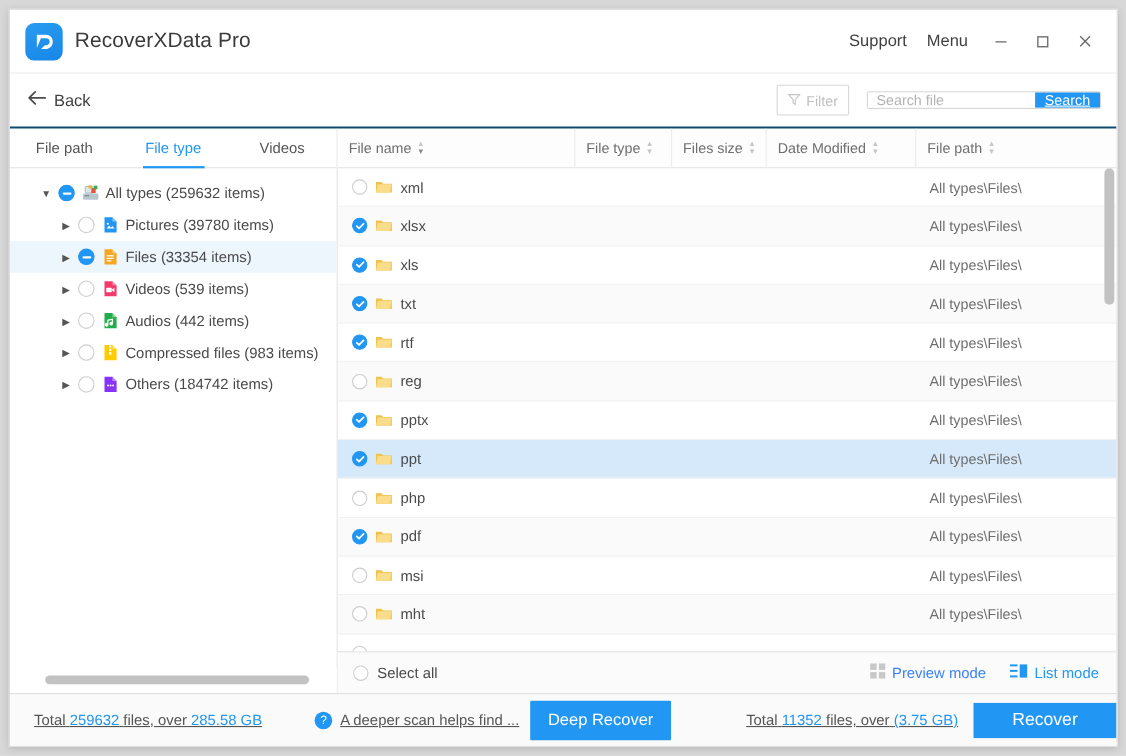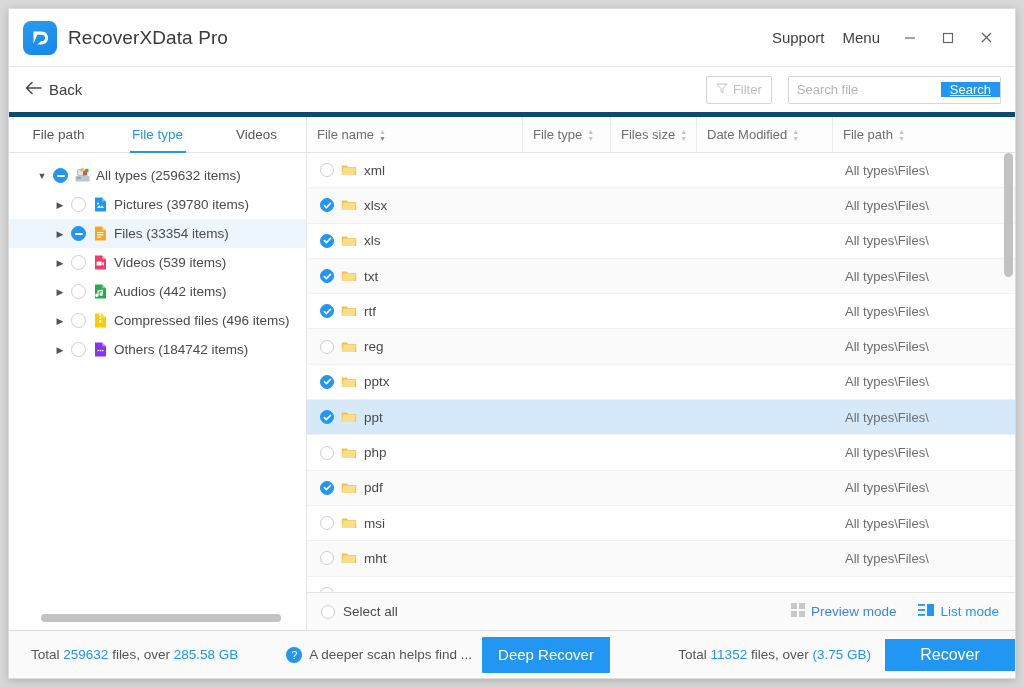--- a/index.html
+++ b/index.html
@@ -48,37 +48,37 @@
     width: 34px; height: 34px; display: flex;
     align-items: center; justify-content: center;
     cursor: pointer; color: #666; margin-left: 4px;
   }
 
   
   .toolbar {
     height: 50px; flex: 0 0 50px;
     display: flex; align-items: center;
     padding: 0 14px 0 16px;
-    border-bottom: 5px solid #0c4a6e;
+    border-bottom: 2px solid #0c4a6e;
     background: #fff;
   }
   .back-btn {
     display: flex; align-items: center; gap: 7px;
     font-size: 15px; color: #3f3f3f; cursor: pointer;
   }
   .toolbar-spacer { flex: 1 1 auto; }
   .filter-btn {
     height: 28px; min-width: 64px;
     border: 1px solid #d6d6d6; border-radius: 2px;
     background: #fff; color: #bfbfbf;
     display: flex; align-items: center; justify-content: center; gap: 5px;
     font-size: 13px; padding: 0 9px; cursor: pointer;
   }
   .search-wrap {
-    display: flex; align-items: center; height: 28px;
+    display: flex; align-items: flex-end; height: 16px;
     margin-left: 16px; border: 1px solid #d6d6d6; border-radius: 2px;
     overflow: hidden;
   }
   .search-input {
     width: 152px; border: none; outline: none;
     font-size: 13px; padding: 0 8px; color: #444;
     font-family: "Liberation Sans", sans-serif;
   }
   .search-input::placeholder { color: #b4b4b4; }
   .search-btn {
@@ -215,21 +215,21 @@
     font-size: 13.5px; color: #3b82f6; cursor: pointer; margin-left: 22px;
   }
   .mode-btn.active { color: #2196f3; }
 
   
   .statusbar {
     height: 48px; flex: 0 0 48px; display: flex; align-items: center;
     border-top: 1px solid #e0e0e0; background: #fafafa;
     padding: 0 0 0 22px;
   }
-  .st-text { font-size: 13.5px; color: #555; white-space: nowrap; }
+  .st-text { font-size: 13.5px; color: #555; white-space: nowrap; text-decoration: underline; }
   .st-accent { color: #2196f3; }
   .st-gap1 { width: 48px; flex: 0 0 48px; }
   .help-ico {
     width: 16px; height: 16px; border-radius: 50%; background: #2196f3;
     color: #fff; font-size: 11px; display: flex; align-items: center;
     justify-content: center; flex: 0 0 16px; margin-right: 7px; cursor: pointer;
   }
   .deep-btn {
     height: 36px; background: #2196f3; color: #fff; border: none;
     font-size: 15px; padding: 0 16px; margin-left: 10px; cursor: pointer;
@@ -387,21 +387,21 @@
             <span class="cb"></span>
             <span class="tree-icon">
               <svg width="17" height="17" viewBox="0 0 17 17">
                 <path d="M3 1.6h7.2L14 5.3v10.1H3z" fill="#ffcc00"></path>
                 <path d="M10.2 1.6L14 5.3h-3.8z" fill="rgba(255,255,255,0.45)"></path>
                 <rect x="7.3" y="2" width="1.9" height="2" fill="#ffffff"></rect>
                 <rect x="7.3" y="5" width="1.9" height="2" fill="#ffffff"></rect>
                 <rect x="7.3" y="8" width="1.9" height="2.6" fill="#ffffff"></rect>
               </svg>
             </span>
-            <span class="tree-label">Compressed files (496 items)</span>
+            <span class="tree-label">Compressed files (983 items)</span>
           </div>
           <div class="tree-row depth1">
             <span class="caret">▶</span>
             <span class="cb"></span>
             <span class="tree-icon">
               <svg width="17" height="17" viewBox="0 0 17 17">
                 <path d="M3 1.6h7.2L14 5.3v10.1H3z" fill="#8831f7"></path>
                 <path d="M10.2 1.6L14 5.3h-3.8z" fill="rgba(255,255,255,0.45)"></path>
                 <circle cx="6.2" cy="9.5" r="0.85" fill="#ffffff"></circle>
                 <circle cx="8.5" cy="9.5" r="0.85" fill="#ffffff"></circle>

